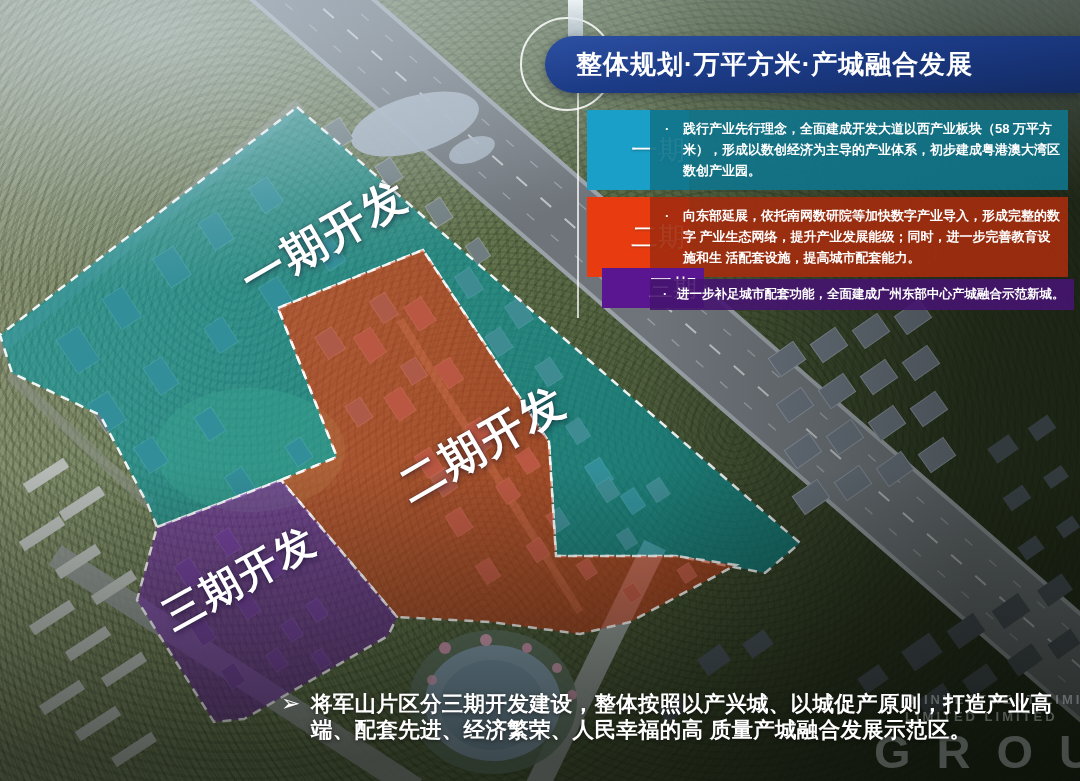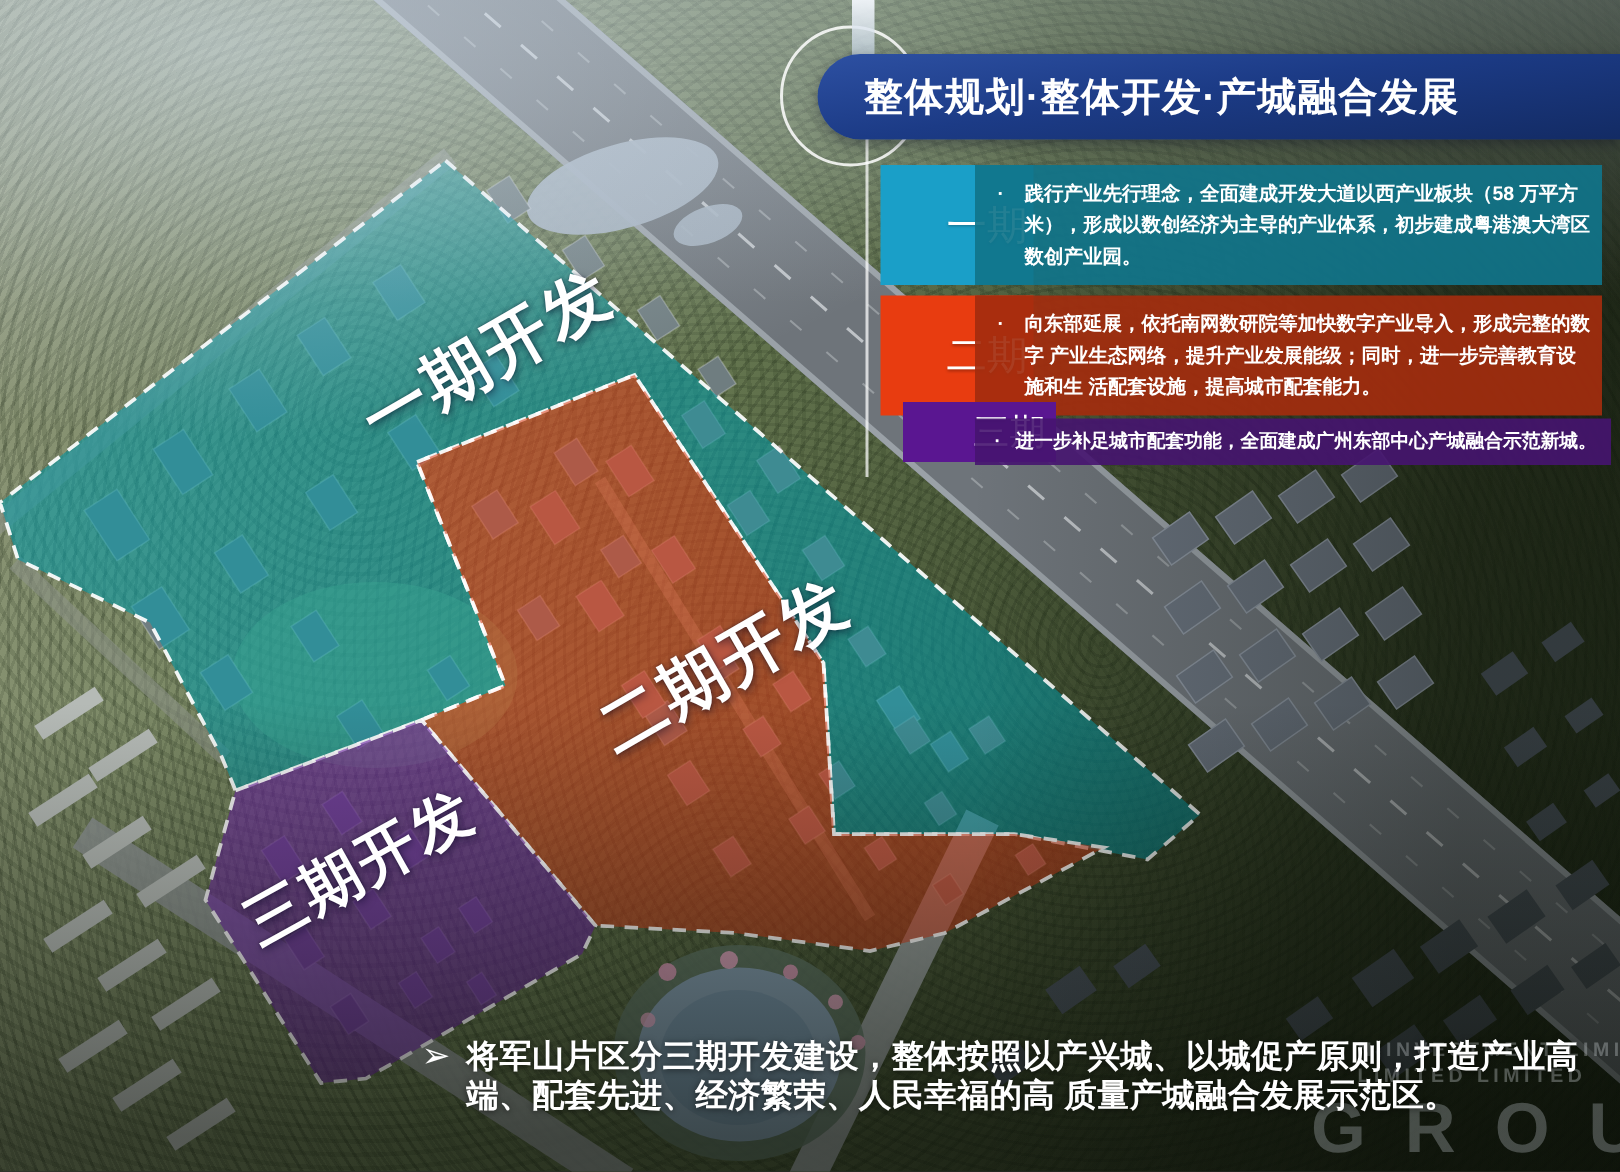--- a/index.html
+++ b/index.html
@@ -231,21 +231,21 @@
   <div class="abs wm-big" style="left:874px;top:724px;">GROUP</div>
 
   <div class="abs zlabel zl1">一期开发</div>
   <div class="abs zlabel zl2">二期开发</div>
   <div class="abs zlabel zl3">三期开发</div>
 
   <div class="abs vline"></div>
   <div class="abs ring"></div>
   <div class="abs pillar"></div>
   <div class="abs banner">
-    <span class="banner-title">整体规划·整体开发·产城融合发展</span>
+    <span class="banner-title">整体规划·万平方米·产城融合发展</span>
   </div>
 
   <div class="abs badge badge1" style="background: rgb(26, 159, 200);">一期</div>
   <div class="abs pbox pbox1" style="background: rgba(16, 116, 138, 0.92);">
     <span class="pb-bullet">·</span>
     <span>践行产业先行理念，全面建成开发大道以西产业板块（58 万平方米），形成以数创经济为主导的产业体系，初步建成粤港澳大湾区数创产业园。</span>
   </div>
 
   <div class="abs badge badge2" style="background: rgb(232, 60, 16);">二期</div>
   <div class="abs pbox pbox2" style="background: rgba(163, 45, 14, 0.92);">

